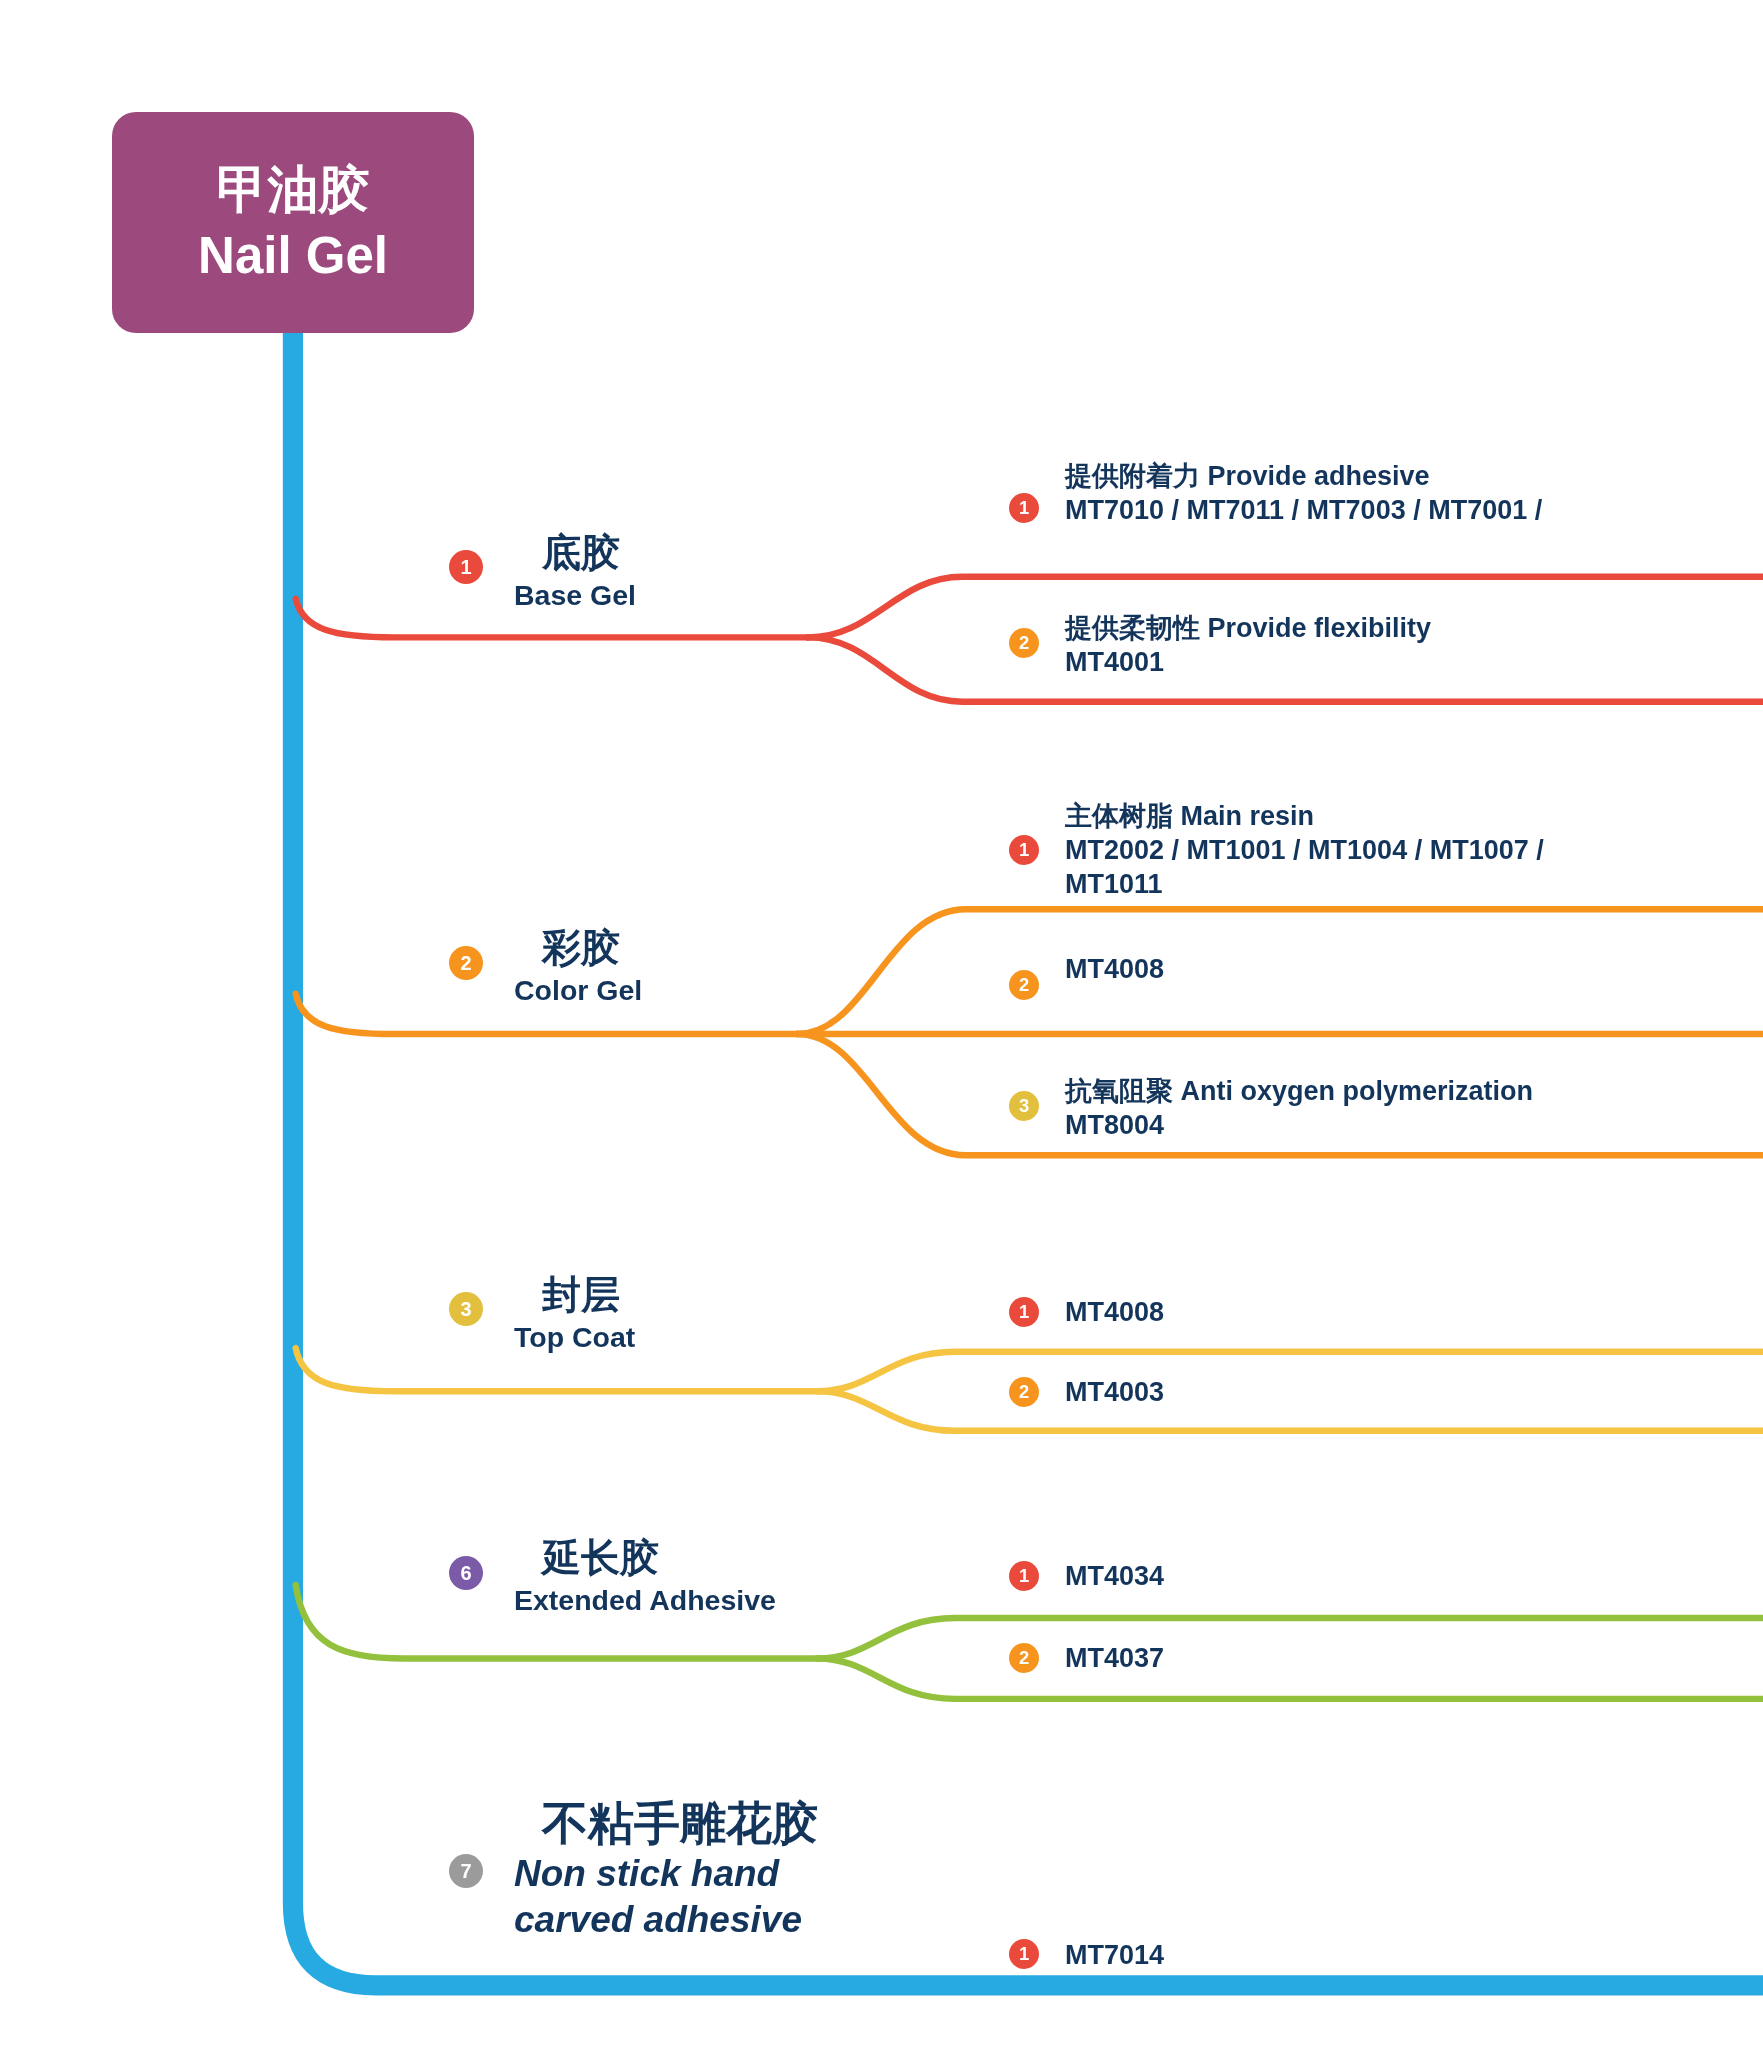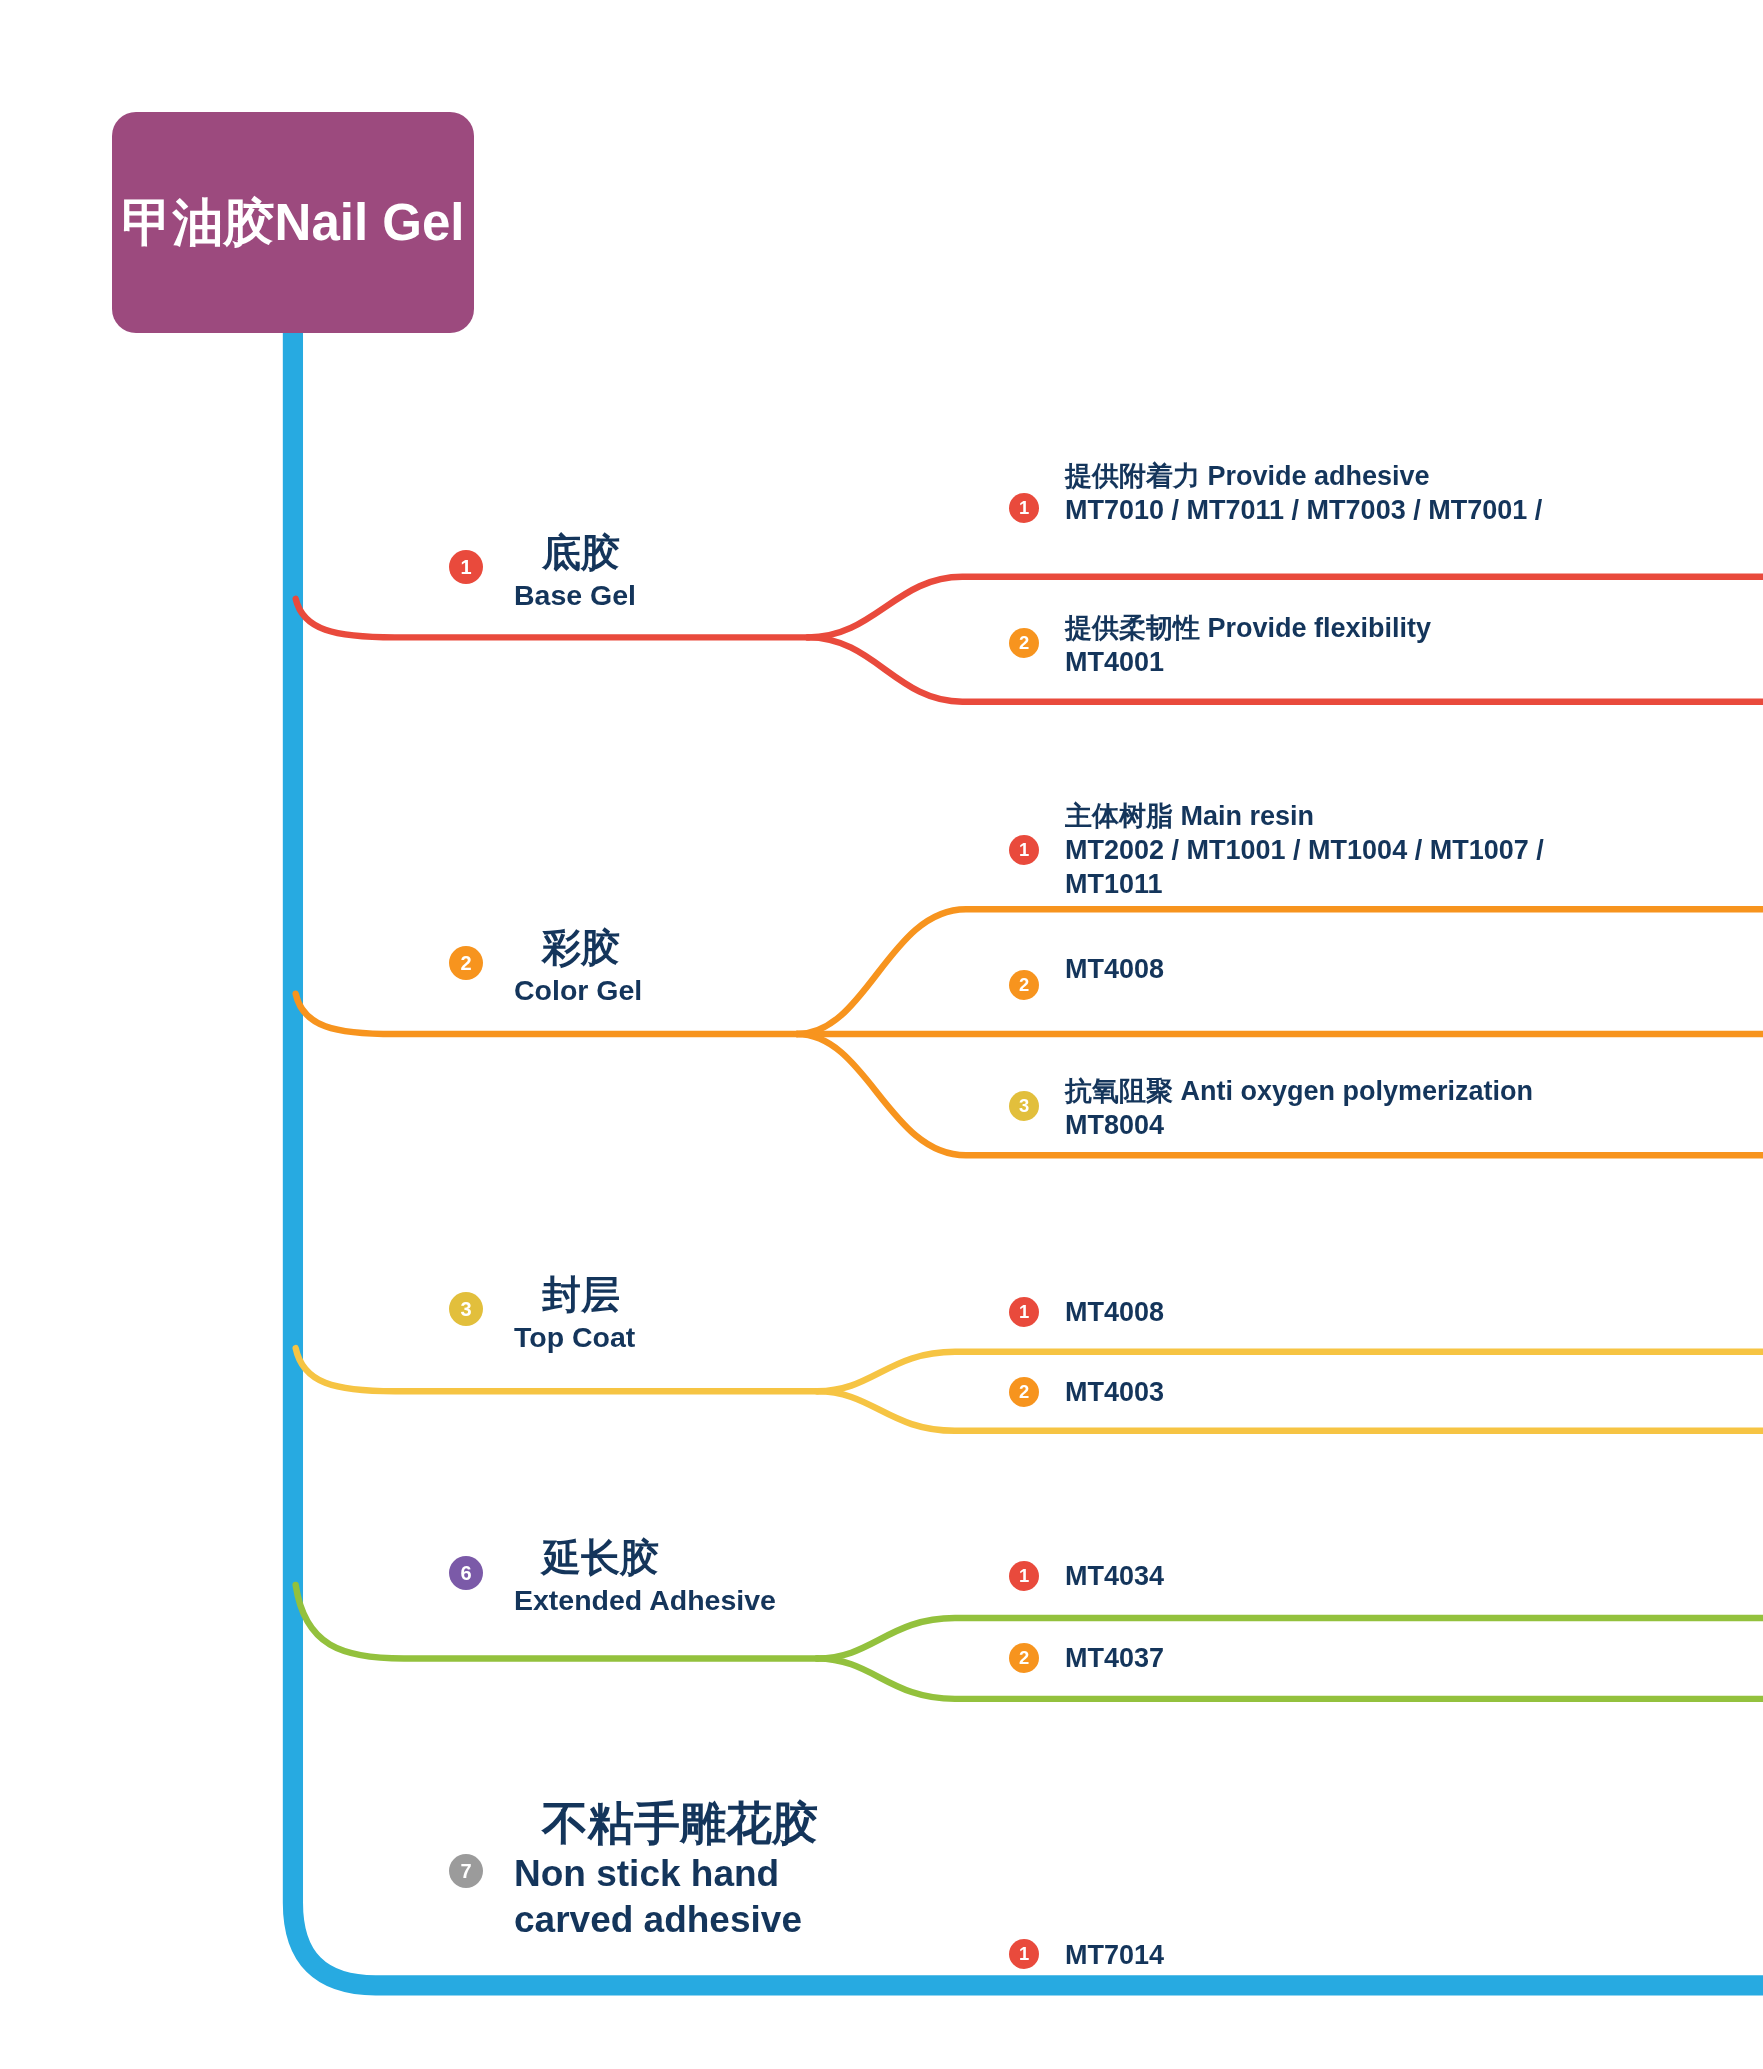--- a/index.html
+++ b/index.html
@@ -13,42 +13,42 @@
   .wires path{fill:none;stroke-linecap:round;}
   .trunk{stroke:#27aae1;stroke-width:22px;}
   .w-red{stroke:#e94a3c;stroke-width:7px;}
   .w-orange{stroke:#f7941e;stroke-width:7px;}
   .w-yellow{stroke:#f6c443;stroke-width:7px;}
   .w-green{stroke:#93c13d;stroke-width:7px;}
 
   .root-node{
     position:absolute;left:112px;top:112px;width:362px;height:221px;
     background:#9c4a7e;border-radius:24px;z-index:2;
-    display:flex;flex-direction:row;align-items:center;justify-content:center;
+    display:flex;flex-direction:column;align-items:center;justify-content:center;
     color:#ffffff;font-weight:800;text-align:center;
   }
   .root-node .root-line{font-size:51px;line-height:66px;}
 
   .badge{
     position:absolute;border-radius:50%;color:#fff;z-index:2;
     display:flex;align-items:center;justify-content:center;font-weight:800;
   }
   .branch-badge{width:34px;height:34px;font-size:20px;}
   .child-badge{width:30px;height:30px;font-size:18.4px;}
   .bg-red{background:#e94a3c;}
   .bg-orange{background:#f7941e;}
   .bg-yellow{background:#e2bf3c;}
   .bg-purple{background:#7b5aa8;}
   .bg-gray{background:#9b9b9b;}
 
   .branch-label{position:absolute;z-index:2;white-space:nowrap;}
   .branch-label .zh{font-size:39px;line-height:48px;font-weight:800;margin-left:28px;}
   .branch-label .en{font-size:28.5px;line-height:37px;font-weight:800;}
   .branch-label.big .zh{font-size:46px;line-height:55px;}
-  .branch-label.big .en{font-size:37px;line-height:46px;}
+  .branch-label.big .en{font-size:37px;line-height:46px;font-style:italic;}
 
   .child-text{position:absolute;z-index:2;}
   .child-text div{font-size:27px;line-height:34px;font-weight:700;white-space:nowrap;}
 </style>
 </head>
 <body>
 
 <div class="canvas">
 
   <svg class="wires" width="1763" height="2070" viewBox="0 0 1920 2254">

